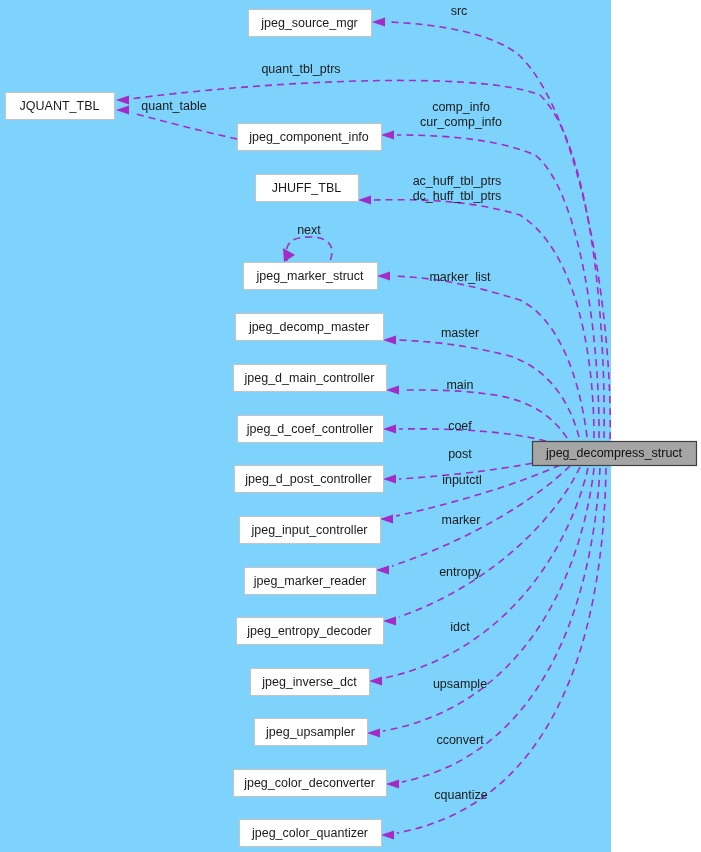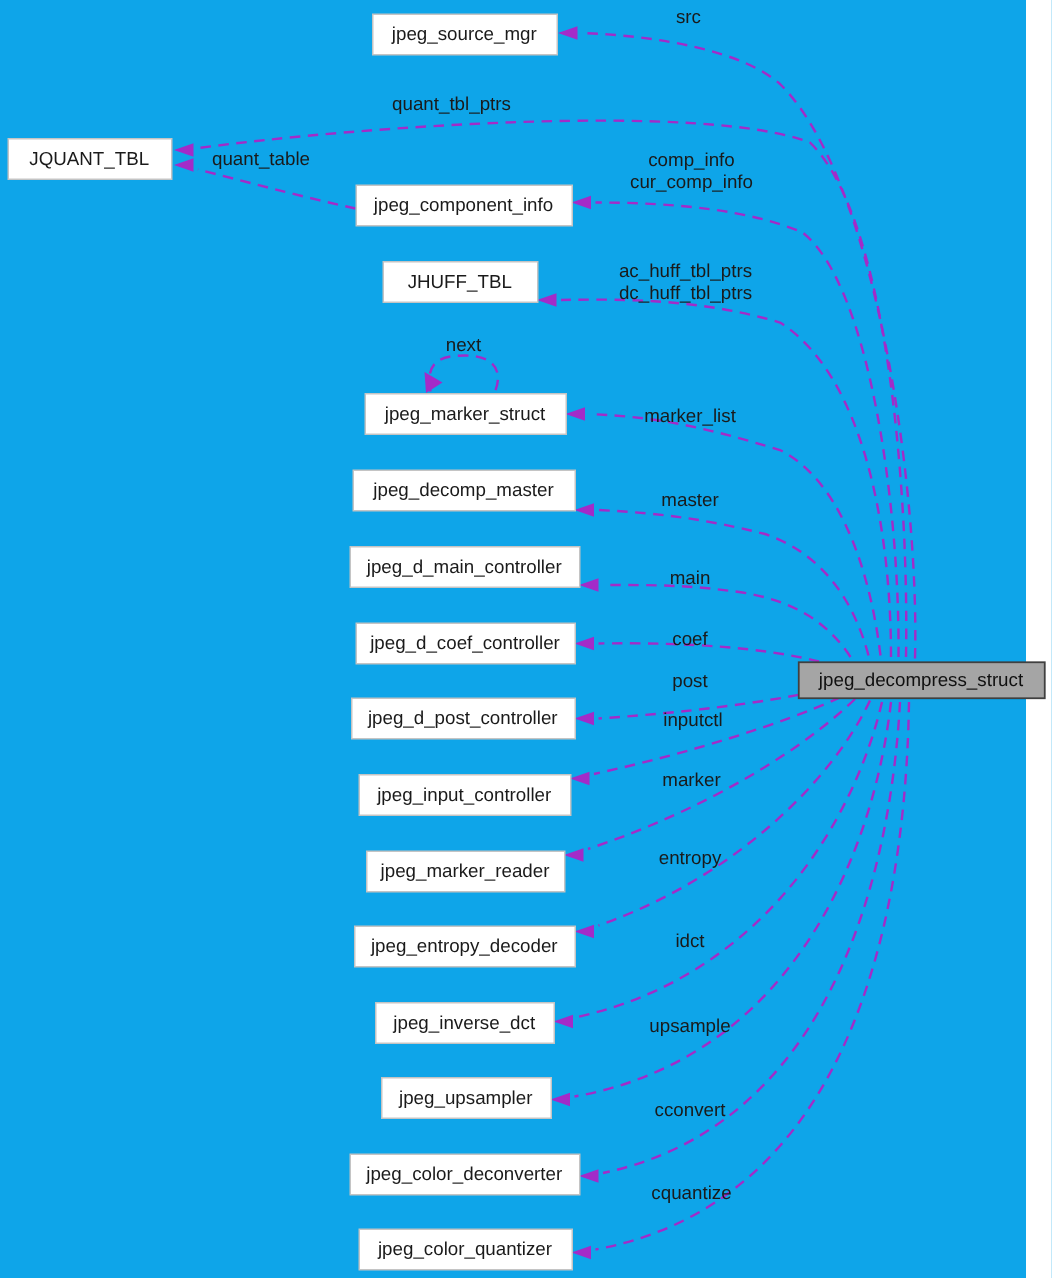--- a/index.html
+++ b/index.html
@@ -9,23 +9,23 @@
     background: #ffffff;
   }
   body {
     width: 701px;
     height: 852px;
     overflow: hidden;
     font-family: "Liberation Sans", sans-serif;
   }
   #diagram-root {
     position: relative;
-    width: 684px;
+    width: 611px;
     height: 852px;
-    background: #0ea5e9;
+    background: #7dd3fc;
   }
   svg#graph {
     display: block;
     width: 701px;
     height: 852px;
   }
   .node-box {
     fill: #ffffff;
     stroke: #c4c4c4;
     stroke-width: 1;

